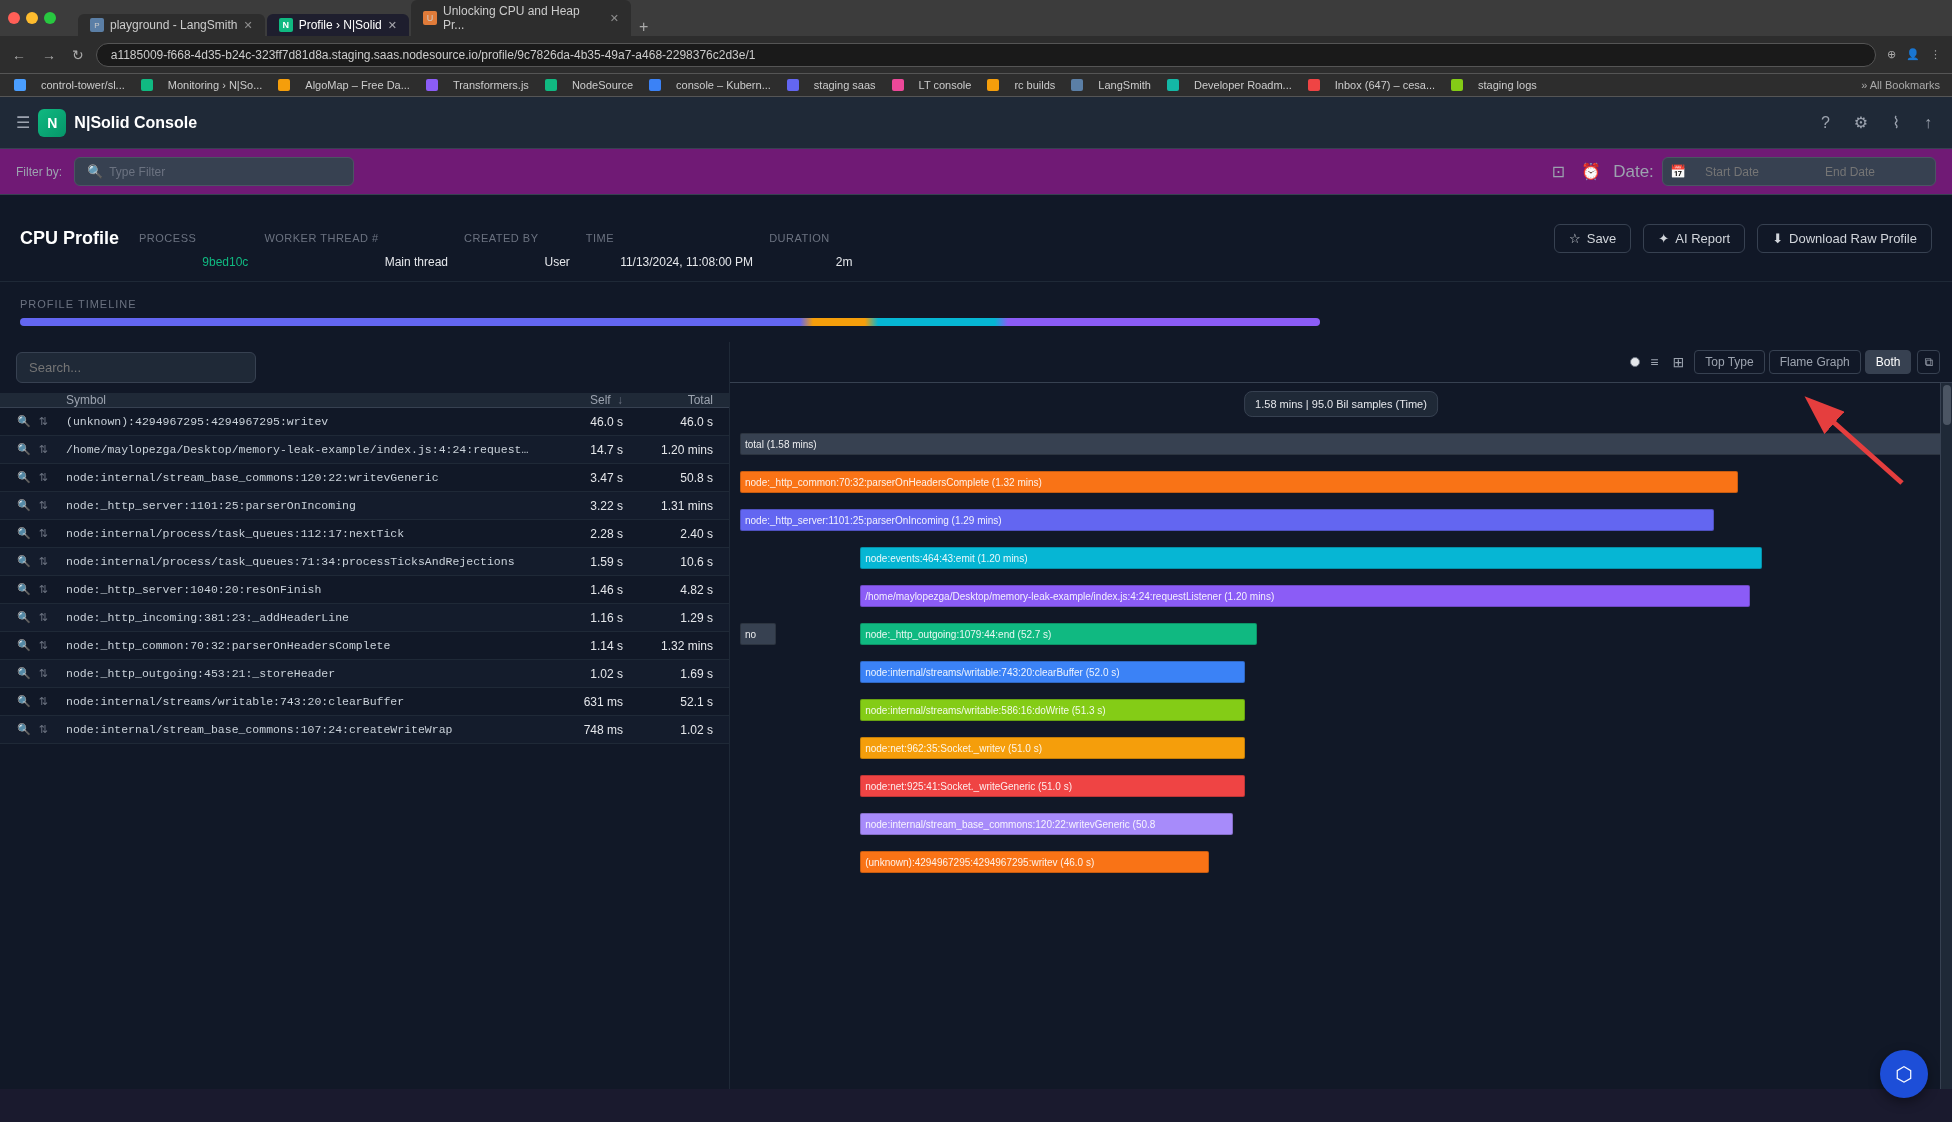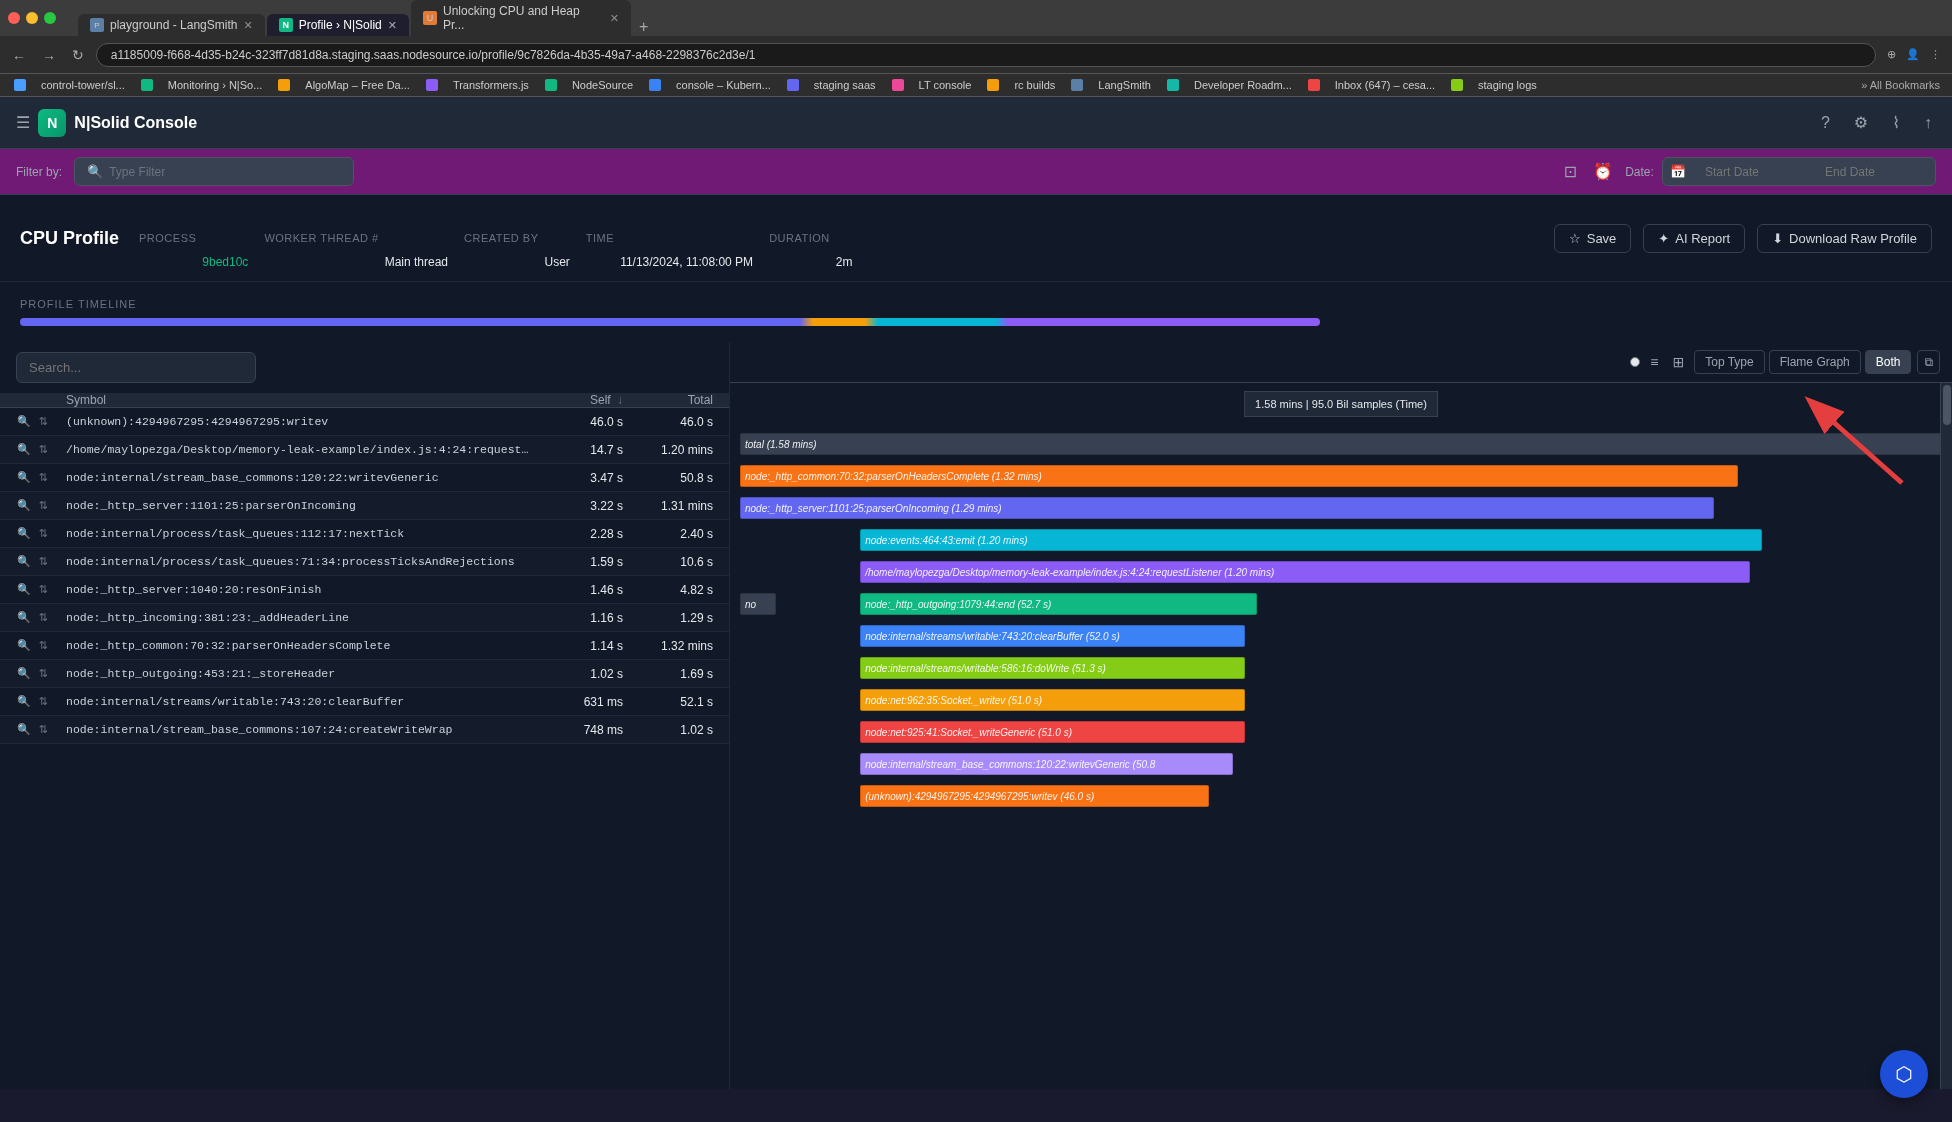--- a/index.html
+++ b/index.html
@@ -31,21 +31,21 @@
     .logo-icon { width: 28px; height: 28px; background: linear-gradient(135deg, #10b981, #059669); border-radius: 6px; display: flex; align-items: center; justify-content: center; color: white; font-size: 14px; font-weight: bold; }
     .app-header-right { margin-left: auto; display: flex; align-items: center; gap: 16px; }
     .header-icon-btn { background: none; border: none; color: #9ca3af; cursor: pointer; font-size: 16px; padding: 4px; }
 
     
     .toolbar { display: flex; align-items: center; padding: 8px 16px; background: #701a75; border-bottom: 1px solid #374151; gap: 8px; }
     .filter-label { color: #9ca3af; font-size: 12px; margin-right: 4px; }
     .filter-input { background: #374151; border: 1px solid #4b5563; border-radius: 6px; padding: 6px 12px; color: #ccc; font-size: 12px; width: 280px; display: flex; align-items: center; gap: 6px; }
     .filter-input-text { color: #6b7280; }
     .toolbar-right { margin-left: auto; display: flex; align-items: center; gap: 8px; }
-    .date-label { color: #9ca3af; font-size: 12px; }
+    .date-label { color: #9ca3af; font-size: 17px; }
     .date-input-group { display: flex; align-items: center; background: #374151; border: 1px solid #4b5563; border-radius: 6px; overflow: hidden; }
     .date-input { background: none; border: none; padding: 6px 10px; color: #6b7280; font-size: 12px; width: 120px; }
     .cal-icon { padding: 6px 8px; color: #9ca3af; }
 
     
     .profile-header { display: flex; align-items: center; padding: 12px 20px; background: #111827; border-bottom: 1px solid #1f2937; gap: 20px; }
     .profile-title { font-size: 18px; font-weight: 600; color: #fff; }
     .profile-meta { display: flex; align-items: center; gap: 16px; flex: 1; }
     .meta-item { display: flex; align-items: center; gap: 6px; }
     .meta-label { color: #6b7280; font-size: 11px; text-transform: uppercase; letter-spacing: 0.5px; }
@@ -86,23 +86,23 @@
     .view-controls { display: flex; align-items: center; padding: 8px 12px; justify-content: flex-end; gap: 6px; border-bottom: 1px solid #374151; }
     .view-dot { width: 10px; height: 10px; border-radius: 50%; background: #e5e7eb; border: 1px solid #6b7280; cursor: pointer; }
     .view-btn { background: none; border: none; color: #9ca3af; cursor: pointer; font-size: 14px; padding: 2px 4px; }
     .view-mode-group { display: flex; align-items: center; gap: 4px; }
     .mode-btn { padding: 4px 10px; border-radius: 4px; border: 1px solid #374151; background: transparent; color: #9ca3af; cursor: pointer; font-size: 12px; }
     .mode-btn.active { background: #374151; color: #fff; }
     .copy-btn { background: none; border: 1px solid #374151; border-radius: 4px; color: #9ca3af; cursor: pointer; padding: 4px 6px; font-size: 12px; }
 
     
     .flame-graph-container { flex: 1; overflow: auto; position: relative; padding: 10px 0; }
-    .flame-tooltip { background: #1f2937; border: 1px solid #374151; border-radius: 0; padding: 6px 10px; font-size: 11px; color: #e5e7eb; position: absolute; top: 8px; left: 50%; transform: translateX(-50%); white-space: nowrap; z-index: 10; }
+    .flame-tooltip { background: #1f2937; border: 1px solid #374151; border-radius: 8px; padding: 6px 10px; font-size: 11px; color: #e5e7eb; position: absolute; top: 8px; left: 50%; transform: translateX(-50%); white-space: nowrap; z-index: 10; }
     .flame-graph { padding: 0 10px; }
-    .flame-row { display: flex; height: 22px; margin-bottom: 10px; position: relative; font-style: italic; }
+    .flame-row { display: flex; height: 22px; margin-bottom: 16px; position: relative; }
     .flame-block { height: 100%; border-radius: 2px; display: flex; align-items: center; padding: 0 4px; font-size: 10px; color: rgba(255,255,255,0.9); overflow: hidden; white-space: nowrap; text-overflow: ellipsis; cursor: pointer; border: 1px solid rgba(0,0,0,0.2); }
 
     
     .chat-btn { position: fixed; bottom: 24px; right: 24px; width: 48px; height: 48px; background: #1d4ed8; border-radius: 50%; display: flex; align-items: center; justify-content: center; color: white; font-size: 20px; cursor: pointer; box-shadow: 0 4px 12px rgba(0,0,0,0.4); z-index: 100; }
 
     .window-controls { display: flex; gap: 6px; margin-right: 8px; }
     .wc { width: 12px; height: 12px; border-radius: 50%; }
     .wc-close { background: #ff5f57; }
     .wc-min { background: #febc2e; }
     .wc-max { background: #28c840; }

